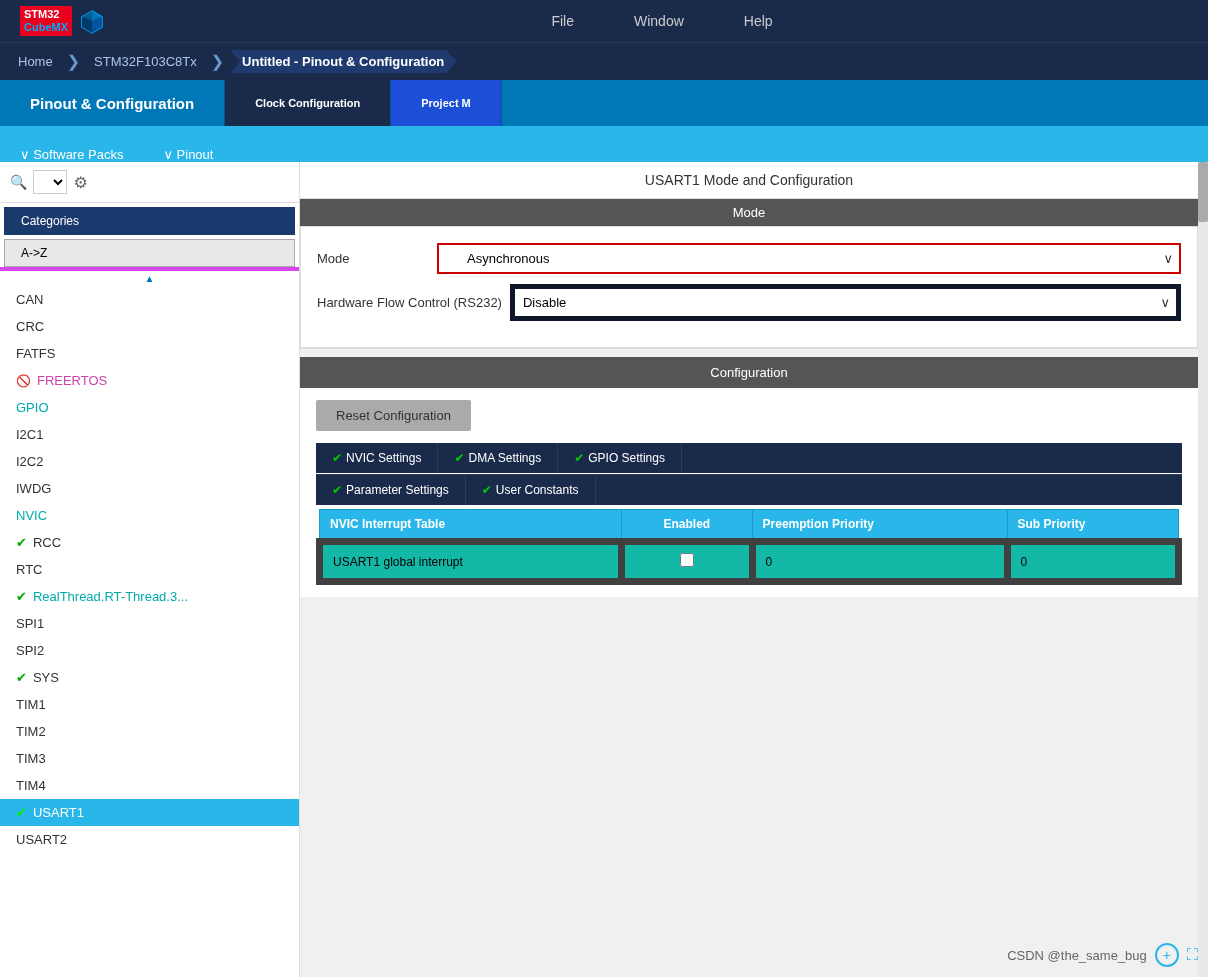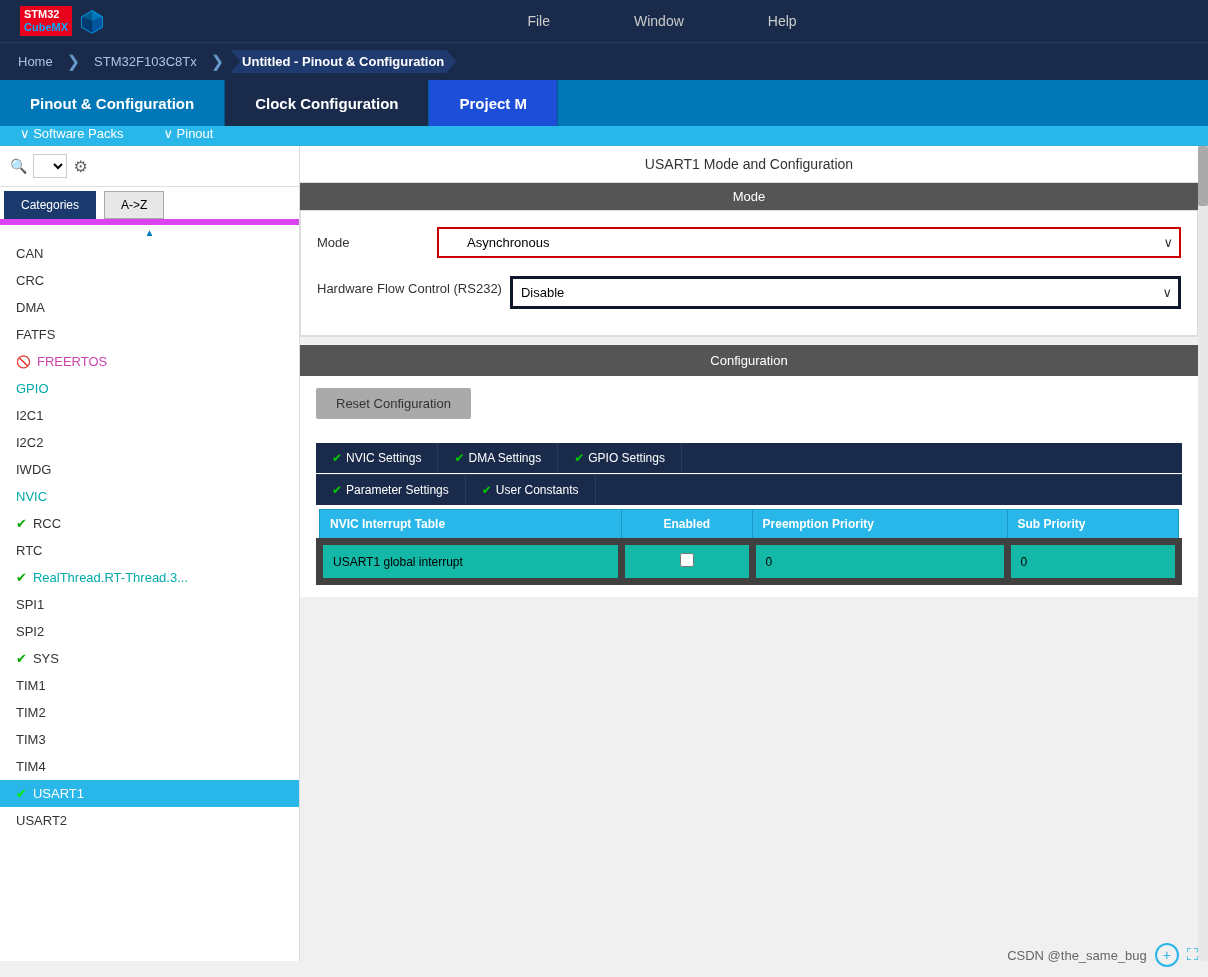--- a/index.html
+++ b/index.html
@@ -22,21 +22,21 @@
       background: #e8001c;
       color: white;
       font-weight: bold;
       font-size: 11px;
       padding: 2px 4px;
       line-height: 1.2;
       margin-right: 4px;
     }
     .top-menu .menu-items {
       display: flex;
-      gap: 84px;
+      gap: 60px;
       flex: 1;
       justify-content: center;
       align-items: center;
     }
     .top-menu .menu-item {
       color: #ccc;
       cursor: pointer;
       font-size: 14px;
     }
 
@@ -76,39 +76,39 @@
       background: #0077b6;
       display: flex;
       height: 46px;
       align-items: stretch;
     }
     .main-tab {
       display: flex;
       align-items: center;
       padding: 0 30px;
       color: white;
-      font-size: 15px;
+      font-size: 11px;
       font-weight: bold;
       cursor: pointer;
       border-right: 1px solid #005a8e;
     }
     .main-tab.active {
       background: #005a8e;
     }
     .main-tab.clock {
       background: #1a2a4a;
       border-bottom: 3px solid #0077b6;
     }
 
     
     .secondary-bar {
       background: #29b6e8;
       display: flex;
-      height: 20px;
-      align-items: flex-start;
+      height: 36px;
+      align-items: flex-end;
       padding: 0 20px;
       gap: 40px;
     }
     .secondary-item {
       color: white;
       font-size: 13px;
       display: flex;
       align-items: center;
       gap: 4px;
       cursor: pointer;
@@ -146,21 +146,22 @@
       font-size: 12px;
       background: white;
     }
     .gear-icon {
       color: #666;
       font-size: 16px;
       cursor: pointer;
     }
     .sidebar-tabs {
       display: flex;
-      border-bottom: 6px solid #d946ef;
+      border-bottom: 4px solid #d946ef;
+      flex-direction: column;
     }
     .sidebar-tab {
       padding: 6px 16px;
       font-size: 12px;
       cursor: pointer;
       border: 1px solid #aaa;
       background: #e8e8e8;
       margin: 4px 4px 0 4px;
     }
     .sidebar-tab.active {
@@ -245,21 +246,21 @@
     }
 
     .reset-btn {
       background: #aaa;
       border: none;
       padding: 8px 20px;
       font-size: 13px;
       color: #333;
       cursor: pointer;
       border-radius: 2px;
-      margin-bottom: 24px;
+      margin-bottom: 12px;
     }
 
     
     .config-tabs {
       display: flex;
       background: #1a2a4a;
     }
     .config-tab {
       padding: 8px 16px;
       color: white;
@@ -379,23 +380,22 @@
     .select-arrow {
       position: absolute;
       right: 6px;
       pointer-events: none;
       color: #333;
     }
     .hw-wrapper {
       display: flex;
       align-items: center;
       flex: 1;
-      border: 3px solid #0f172a;
+      border: 5px solid #0f172a;
       position: relative;
-      margin-top: 8px;
     }
     .hw-wrapper select {
       flex: 1;
       border: none;
       outline: none;
       padding: 6px 24px 6px 8px;
       font-size: 13px;
       background: white;
       appearance: none;
       -webkit-appearance: none;
@@ -463,23 +463,20 @@
     </div>
 
     <div class="sidebar-scroll-indicator">▲</div>
 
     <div class="sidebar-list">
       <div class="sidebar-item">
           <span>CAN</span>
         </div>
       <div class="sidebar-item">
           <span>CRC</span>
-        </div>
-      <div class="sidebar-item">
-          <span>DMA</span>
         </div>
       <div class="sidebar-item">
           <span>FATFS</span>
         </div>
       <div class="sidebar-item" style="color:#cc44aa;">
         <span style="color:#cc0000; font-size:12px;">🚫</span>
         <span>FREERTOS</span>
       </div>
       <div class="sidebar-item" style="color:#00aaaa;">
           <span>GPIO</span>

